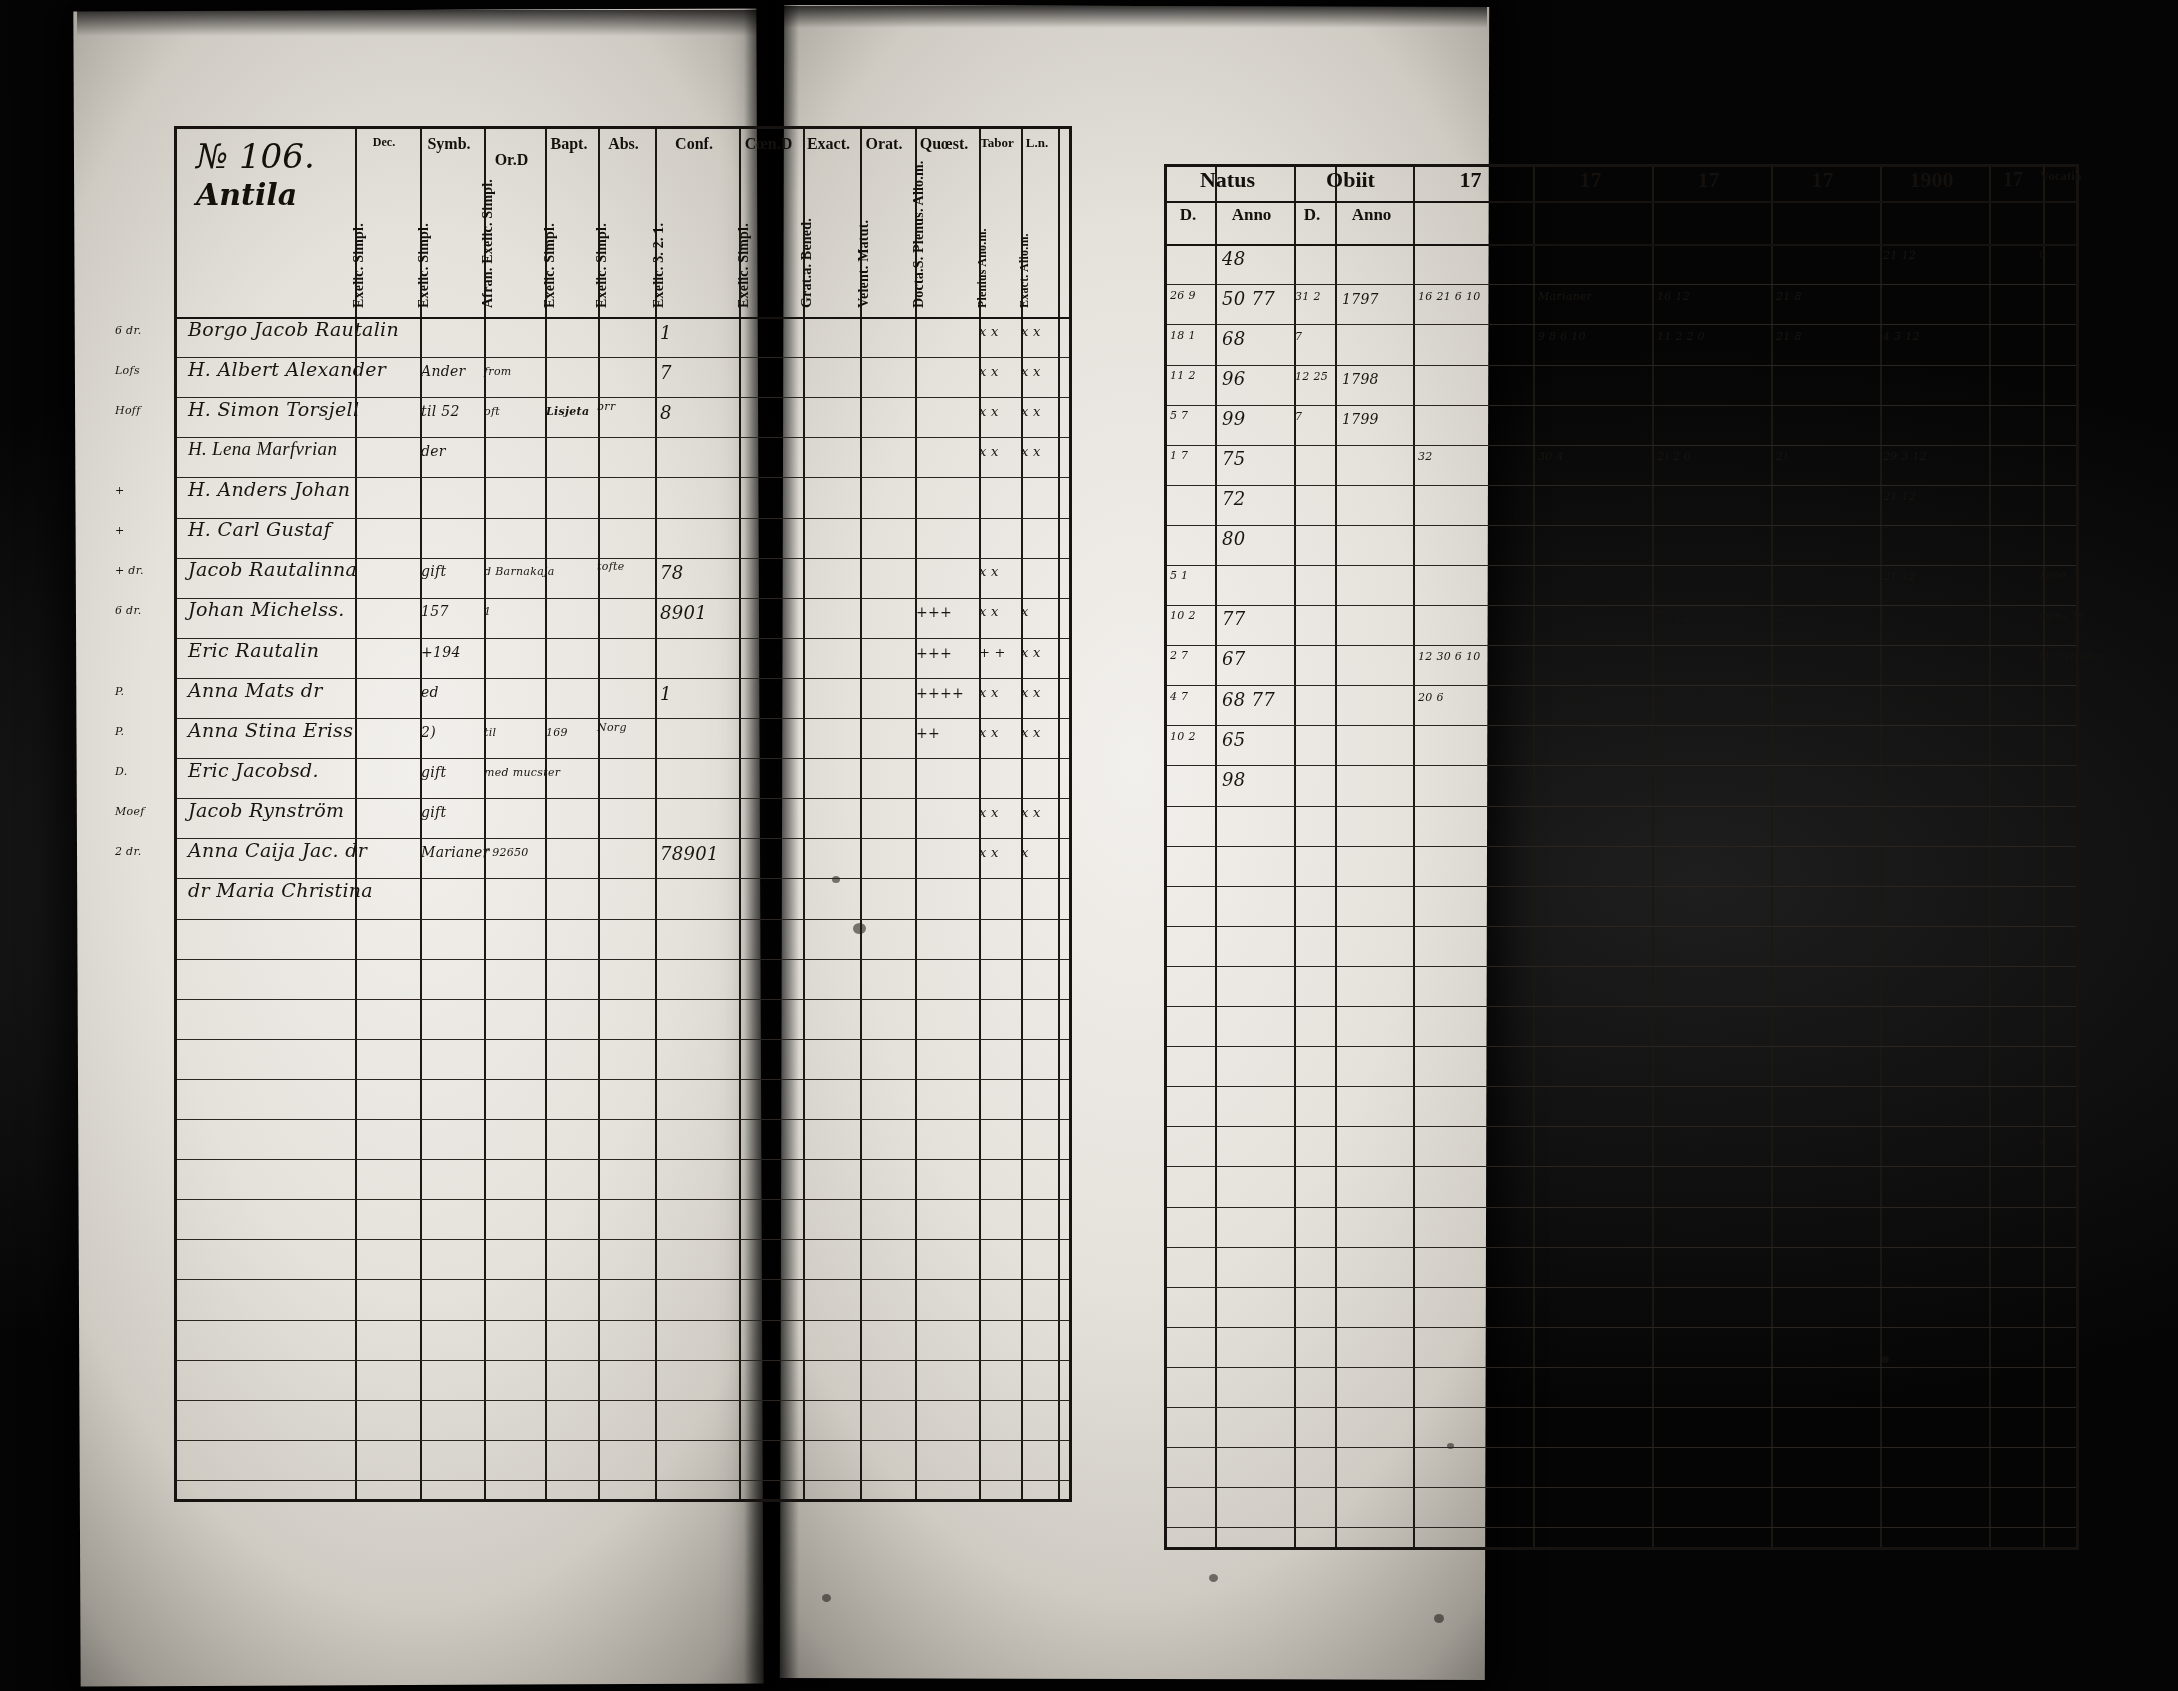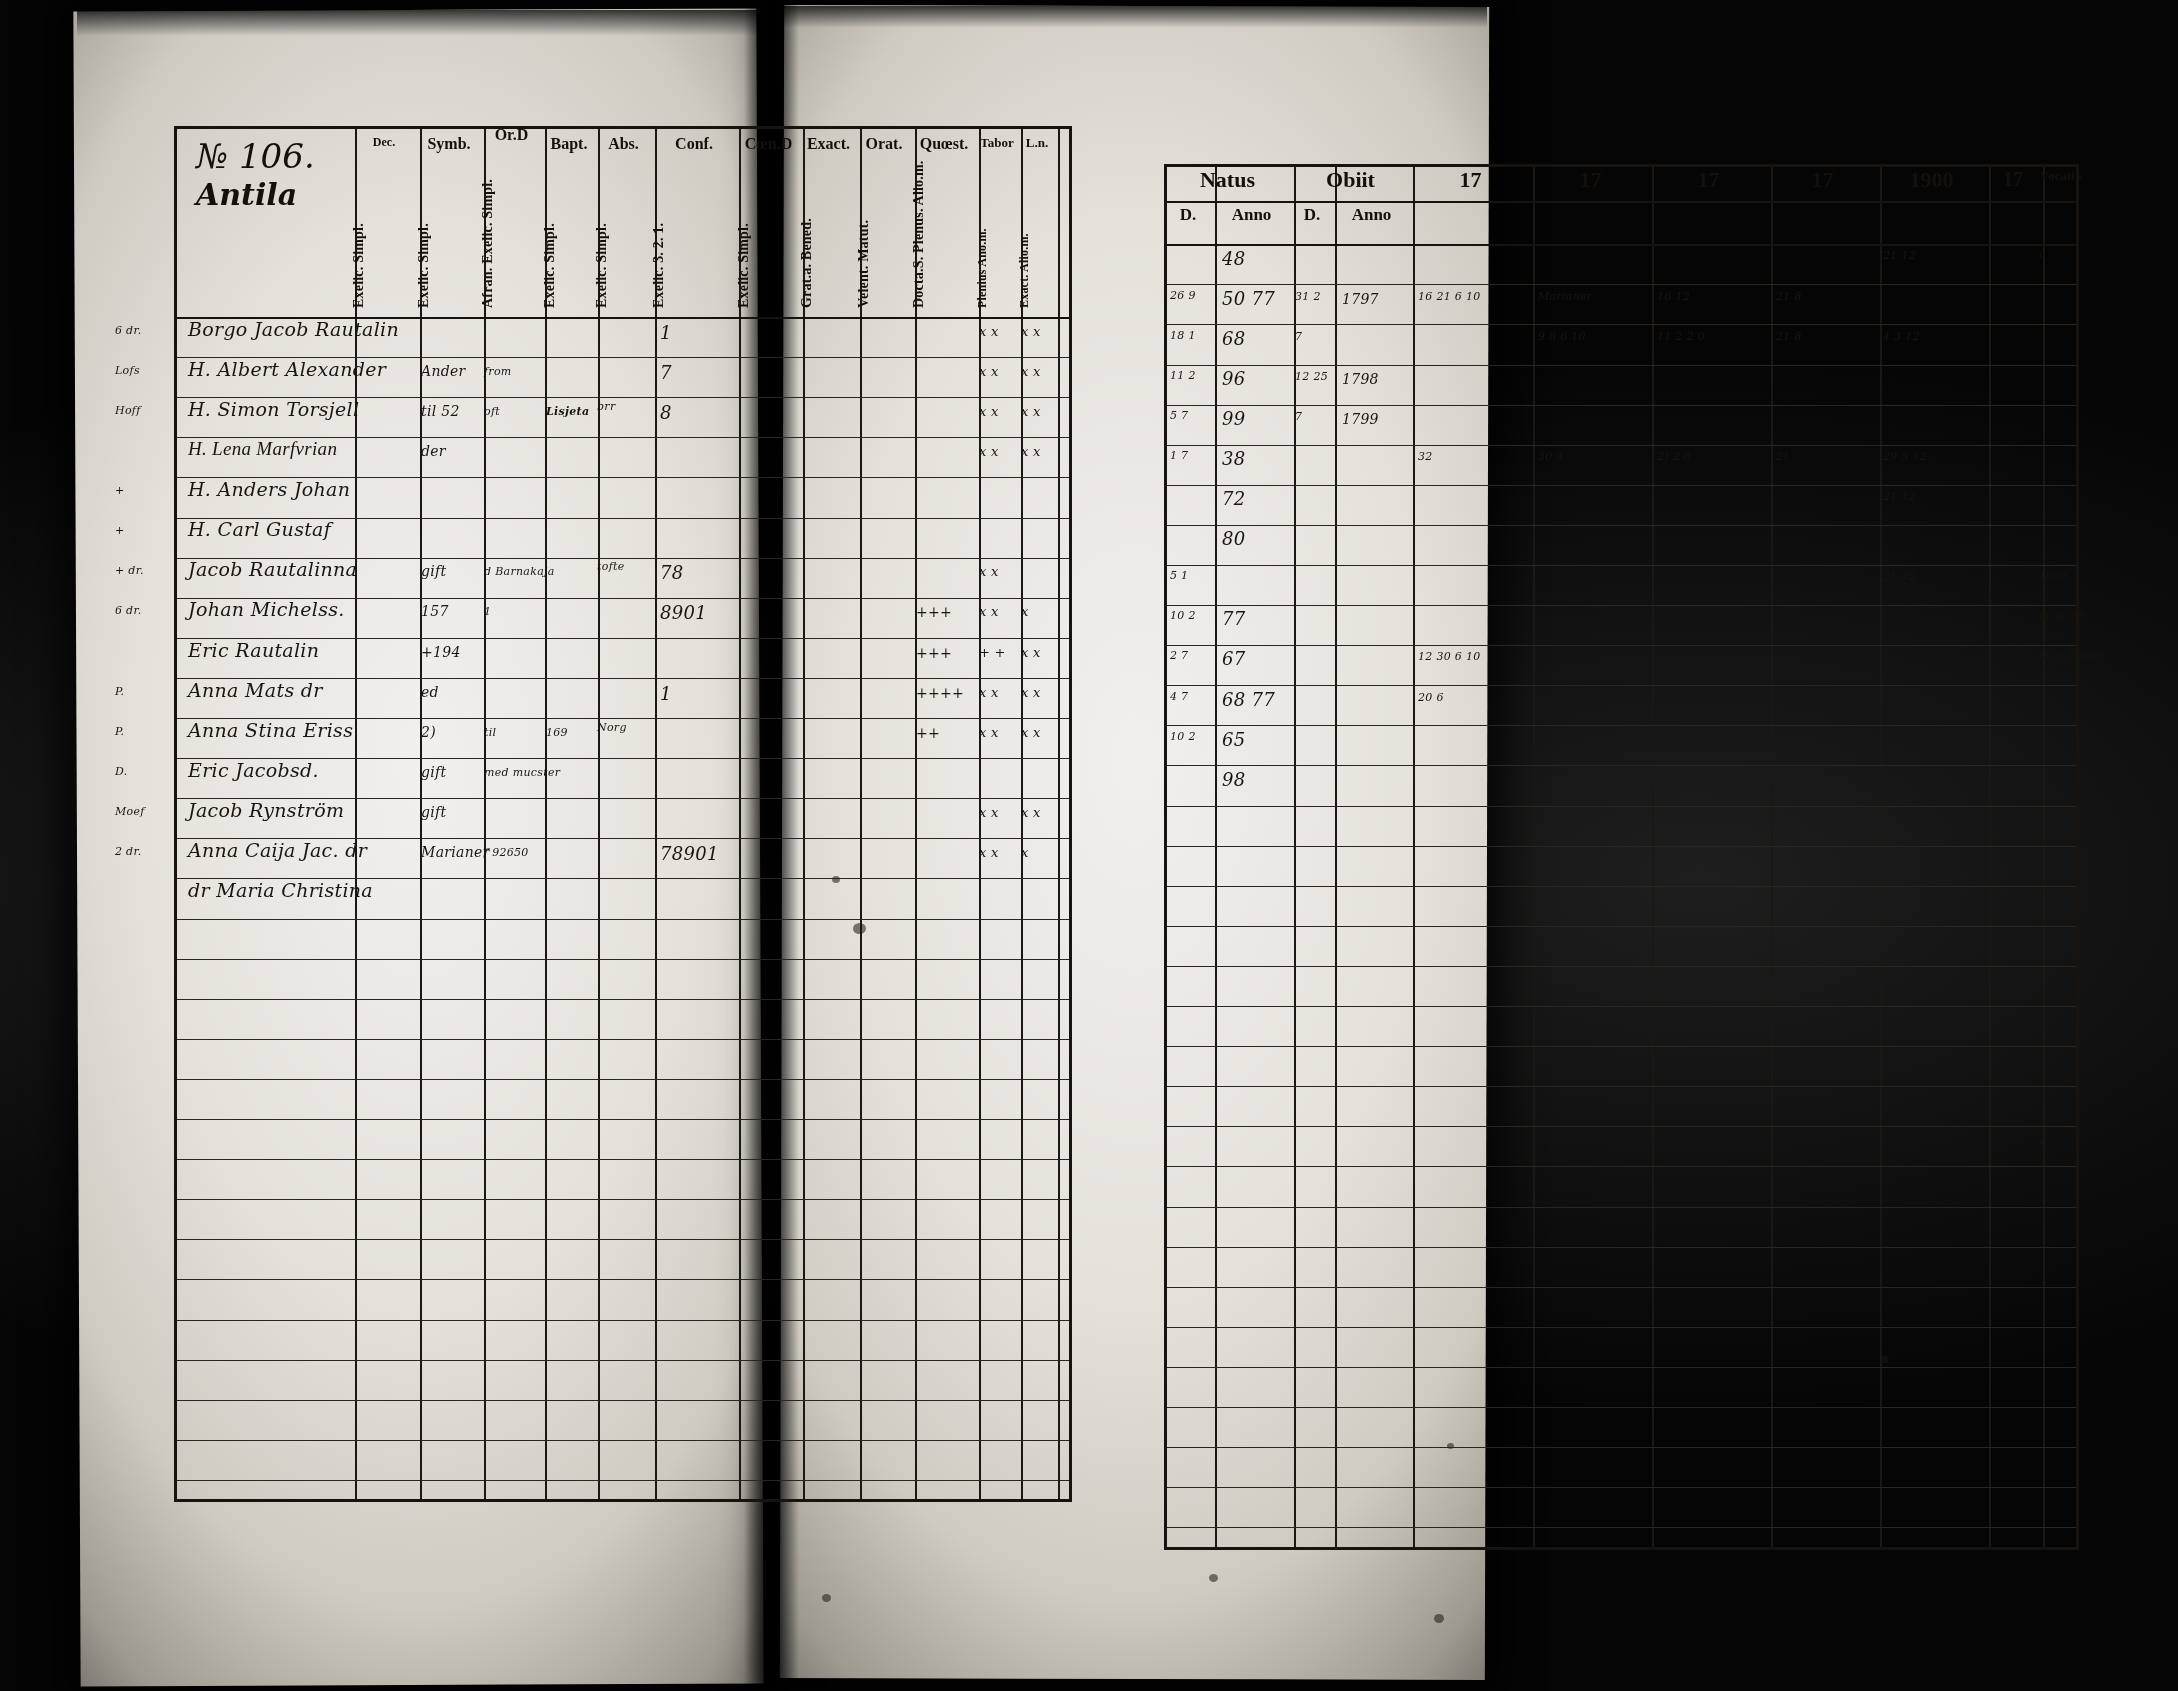--- a/index.html
+++ b/index.html
@@ -237,21 +237,21 @@
       <div class="hline" style="top:1320px;"></div>
       <div class="hline" style="top:1360px;"></div>
     </div>
 
   <div class="edge-dark" style="left:77px;top:10px;width:683px;height:26px;"></div>
   <div class="edge-dark" style="left:782px;top:6px;width:705px;height:22px;"></div>
 
   <div id="text-layer">
       <div class="hdr" style="left:352px; top:136px; width:64px; font-size:12px;">Dec.</div>
       <div class="hdr" style="left:417px; top:136px; width:64px; font-size:16px;">Symb.</div>
-      <div class="hdr" style="left:481px; top:127px; width:61px; font-size:16px;">Or.D</div>
+      <div class="hdr" style="left:481px; top:152px; width:61px; font-size:16px;">Or.D</div>
       <div class="hdr" style="left:543px; top:136px; width:52px; font-size:16px;">Bapt.</div>
       <div class="hdr" style="left:595px; top:136px; width:57px; font-size:16px;">Abs.</div>
       <div class="hdr" style="left:652px; top:136px; width:84px; font-size:16px;">Conf.</div>
       <div class="hdr" style="left:737px; top:136px; width:63px; font-size:16px;">Cœn.D</div>
       <div class="hdr" style="left:800px; top:136px; width:57px; font-size:16px;">Exact.</div>
       <div class="hdr" style="left:857px; top:136px; width:54px; font-size:16px;">Orat.</div>
       <div class="hdr" style="left:912px; top:136px; width:64px; font-size:16px;">Quœst.</div>
       <div class="hdr" style="left:976px; top:136px; width:42px; font-size:13px;">Tabor</div>
       <div class="hdr" style="left:1018px; top:136px; width:38px; font-size:13px;">L.n.</div>
       <div class="hdr vert" style="left:352px; top:159px; width:64px; height:149px; font-size:14px; text-align:left;">Exelic. Simpl.</div>
@@ -383,21 +383,21 @@
       <div class="hw tiny" style="left:1883px; top:330px;">4 3 12</div>
       <div class="hw tiny" style="left:1170px; top:370px; line-height:1.0;">11 2</div>
       <div class="hw num" style="left:1222px; top:368px;">96</div>
       <div class="hw tiny" style="left:1295px; top:370px;">12 25</div>
       <div class="hw small" style="left:1342px; top:371px;">1798</div>
       <div class="hw tiny" style="left:1170px; top:410px; line-height:1.0;">5 7</div>
       <div class="hw num" style="left:1222px; top:408px;">99</div>
       <div class="hw tiny" style="left:1295px; top:410px;">7</div>
       <div class="hw small" style="left:1342px; top:411px;">1799</div>
       <div class="hw tiny" style="left:1170px; top:450px; line-height:1.0;">1 7</div>
-      <div class="hw num" style="left:1222px; top:448px;">38</div>
+      <div class="hw num" style="left:1222px; top:448px;">75</div>
       <div class="hw tiny" style="left:1418px; top:450px;">32</div>
       <div class="hw tiny" style="left:1538px; top:450px;">30 4</div>
       <div class="hw tiny" style="left:1657px; top:450px;">2) 2 0</div>
       <div class="hw tiny" style="left:1776px; top:450px;">2)</div>
       <div class="hw tiny" style="left:1883px; top:450px;">29 3 12</div>
       <div class="hw num" style="left:1222px; top:488px;">72</div>
       <div class="hw tiny" style="left:1883px; top:490px;">21 12</div>
       <div class="hw num" style="left:1222px; top:528px;">80</div>
       <div class="hw tiny" style="left:1170px; top:570px; line-height:1.0;">5 1</div>
       <div class="hw tiny" style="left:1883px; top:570px;">21 12</div>

